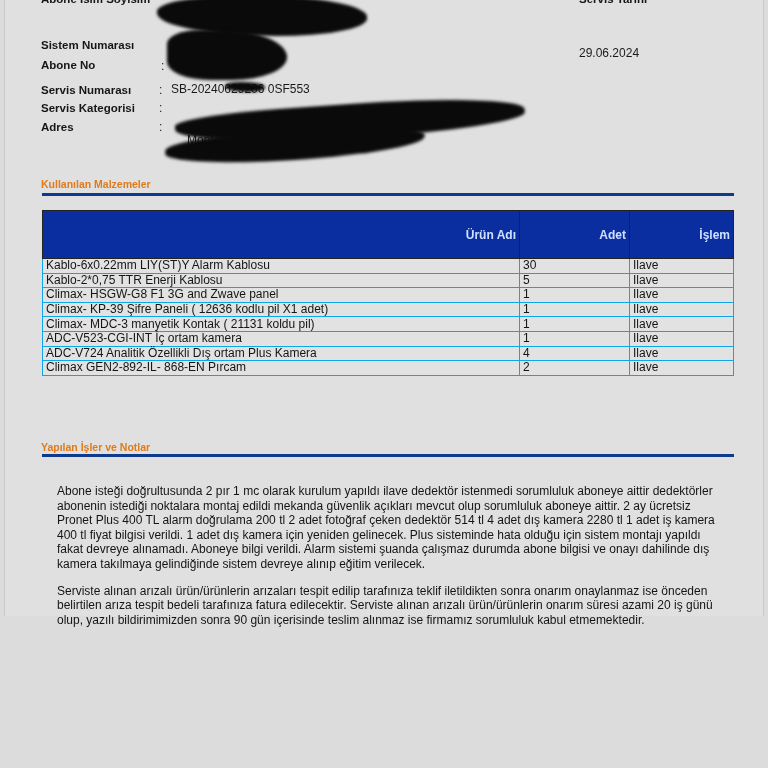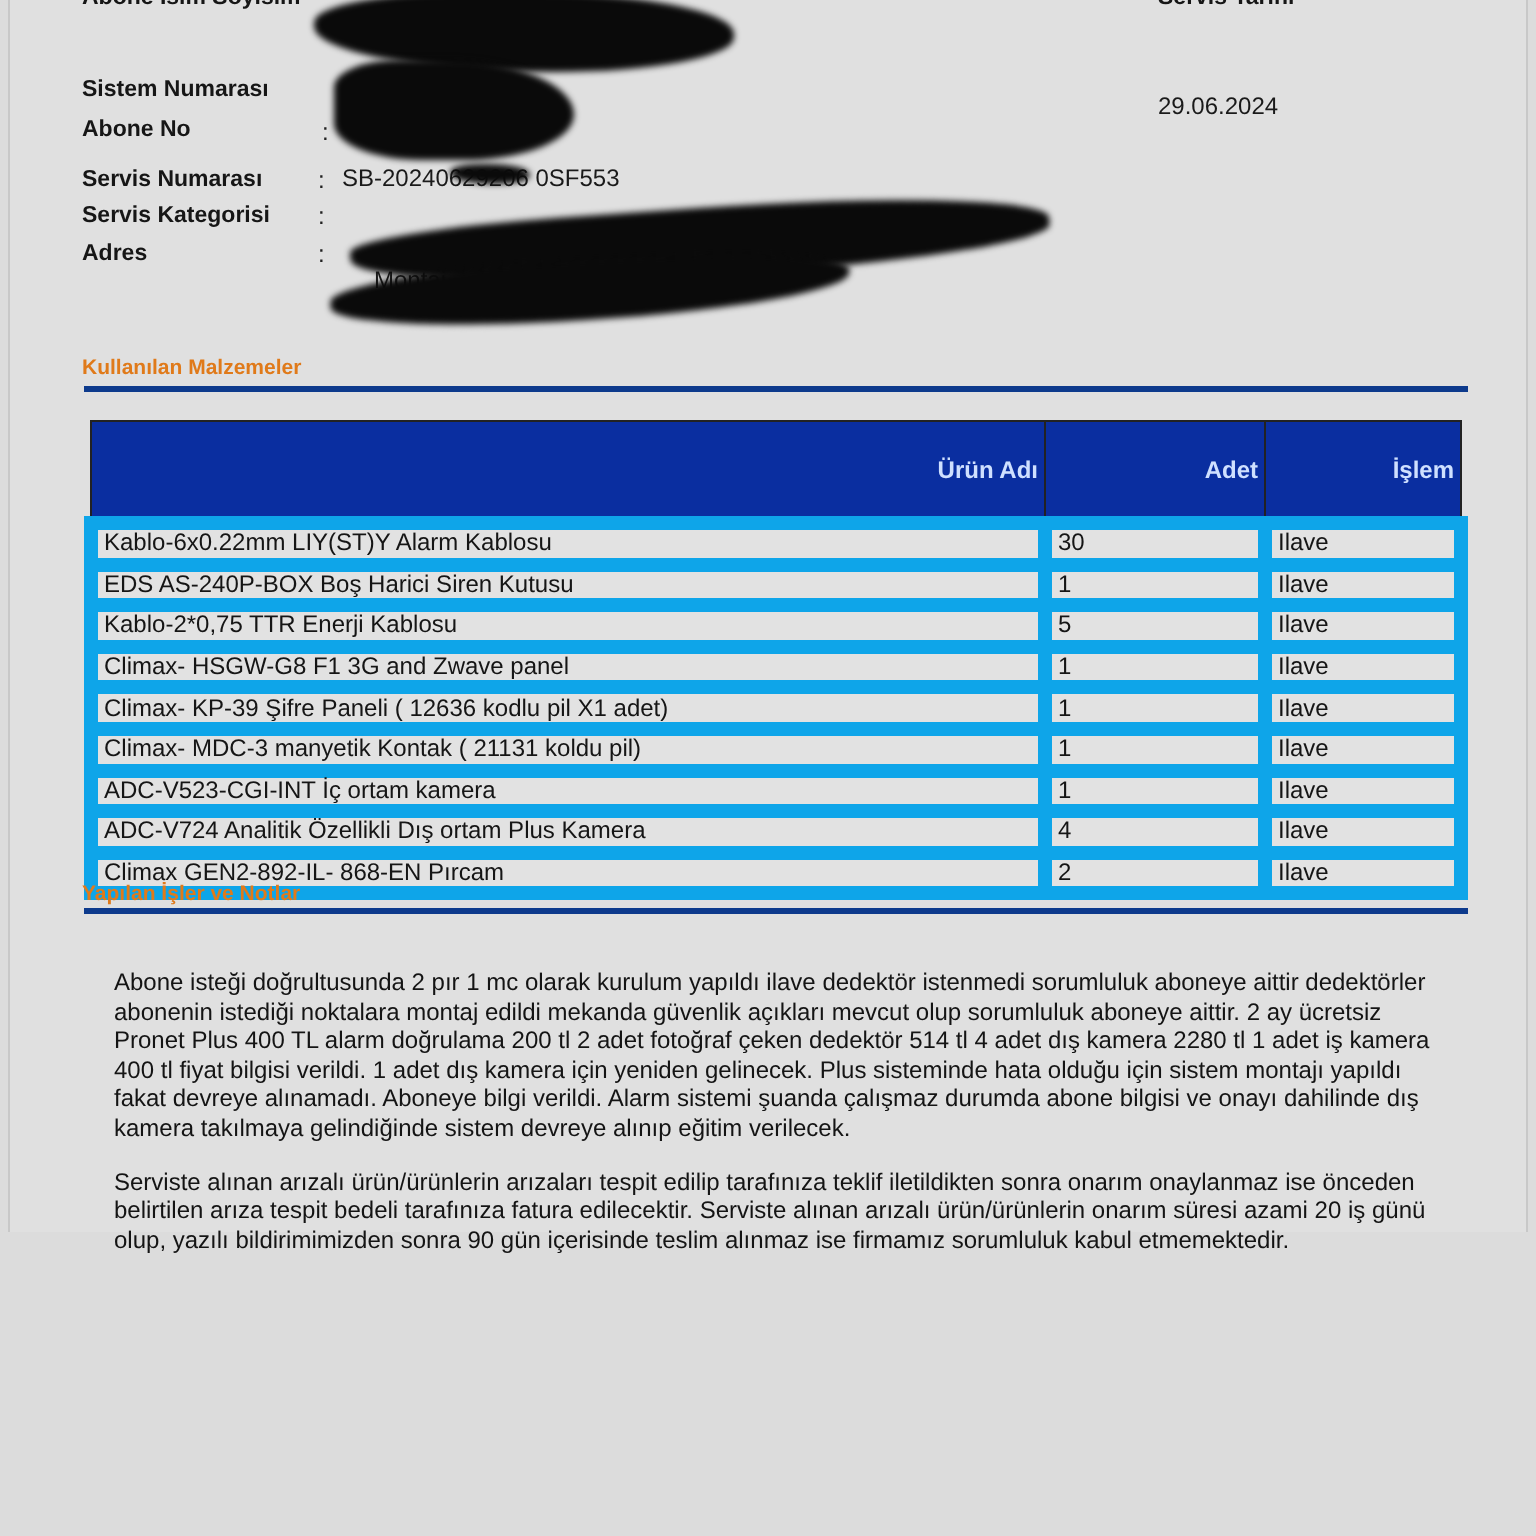--- a/index.html
+++ b/index.html
@@ -31,21 +31,21 @@
     }
     table.mat {
       position: absolute; left: 37px; top: 210px; width: 692px;
       border-collapse: collapse; font-size: 12px;
     }
     table.mat th {
       background: #0a2ea0; color: #cfe0ff; font-weight: bold; text-align: right;
       padding: 16px 3px; height: 15px; border: 1px solid #222; font-size: 12px;
     }
     table.mat td {
-      border: 7px solid #0ea5e9; padding: 0 3px; height: 13.6px; line-height: 13px;
+      border: 1px solid #0ea5e9; padding: 0 3px; height: 13.6px; line-height: 13px;
       color: #151515; background: #e2e2e2;
     }
     .notes {
       position: absolute; left: 40px; top: 472px; width: 690px;
       font-size: 12px; line-height: 14.6px; color: #141414;
     }
     .notes p { margin: 12px; }
   </style>
 </head>
 <body>
@@ -88,25 +88,20 @@
         <th>İşlem</th>
       </tr>
     </thead>
     <tbody>
       <tr>
           <td>Kablo-6x0.22mm LIY(ST)Y Alarm Kablosu</td>
           <td>30</td>
           <td>Ilave</td>
         </tr>
       <tr>
-          <td>EDS AS-240P-BOX Boş Harici Siren Kutusu</td>
-          <td>1</td>
-          <td>Ilave</td>
-        </tr>
-      <tr>
           <td>Kablo-2*0,75 TTR Enerji Kablosu</td>
           <td>5</td>
           <td>Ilave</td>
         </tr>
       <tr>
           <td>Climax- HSGW-G8 F1 3G and Zwave panel</td>
           <td>1</td>
           <td>Ilave</td>
         </tr>
       <tr>

